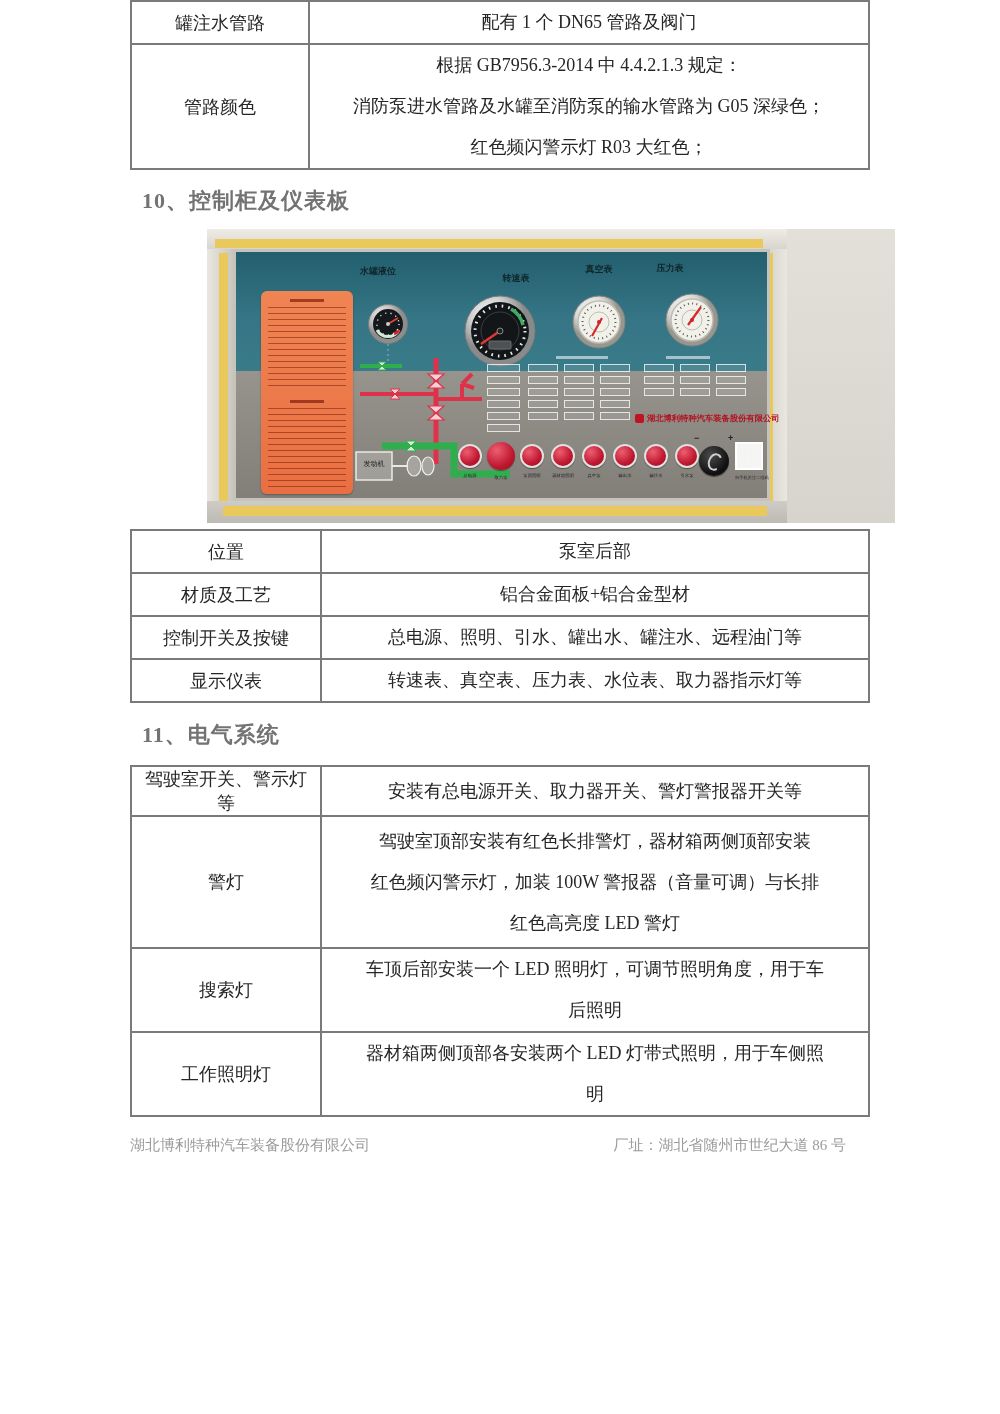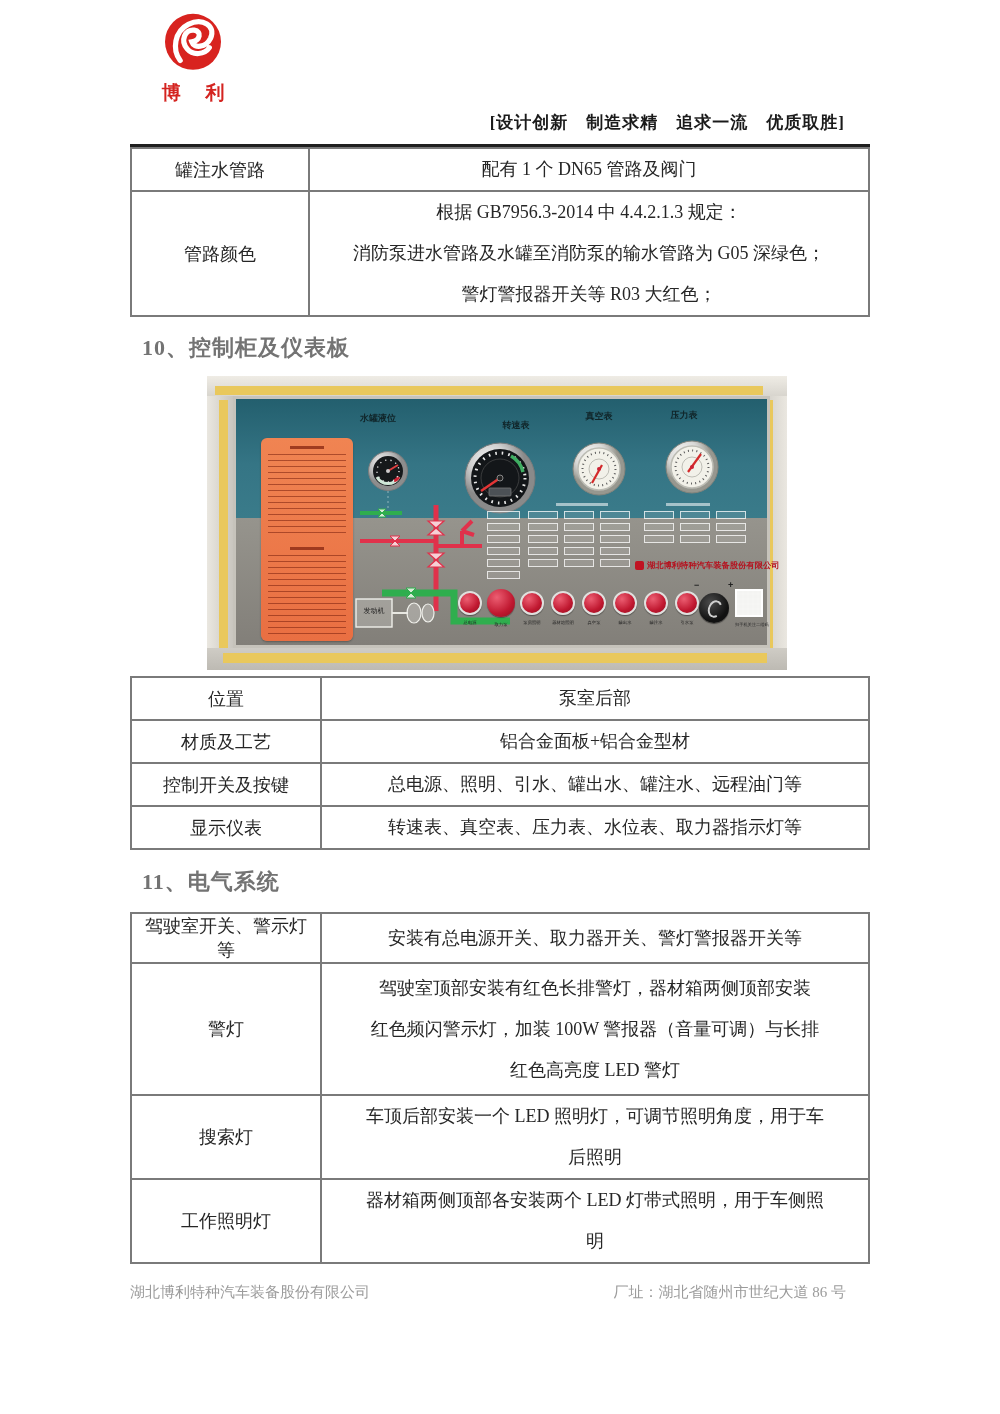--- a/index.html
+++ b/index.html
@@ -26,21 +26,21 @@
   .r-h132 { height:132px;border-radius:21px; }
   .r-h80 { height:80px; }
   .cellpad { padding:6px 0; }
 
   
   .sect { font-size:22px; font-weight:bold; color:#737373; letter-spacing:1px; }
   .sect10 { margin:16px 0 13px 12px; }
   .sect11 { margin:17px 0 15px 12px; }
 
   
-  .photo { position:relative; width:580px; height:294px; margin:12px 0 6px 77px; background:linear-gradient(180deg,#e3e0d9,#d7d4cd); }
+  .photo { position:relative; width:688px; height:294px; margin:12px 0 6px 77px; background:linear-gradient(180deg,#e3e0d9,#d7d4cd); }
   .ph-bar-top { position:absolute; left:0; top:0; width:580px; height:20px; background:linear-gradient(180deg,#efece5,#d8d5ce); }
   .ph-bar-bottom { position:absolute; left:0; top:272px; width:580px; height:22px; background:linear-gradient(180deg,#cfccc5,#bdbab3); }
   .ph-post-left { position:absolute; left:0; top:20px; width:26px; height:252px; background:linear-gradient(90deg,#eae7e0,#c9c6bf); }
   .ph-post-right { position:absolute; left:548px; top:20px; width:32px; height:252px; background:linear-gradient(90deg,#c9c6bf,#eae7e0); }
   .ystrip { position:absolute; background:#e9c85c; }
   .ys-top { left:8px; top:10px; width:548px; height:9px; }
   .ys-bottom { left:16px; top:277px; width:544px; height:10px; }
   .ys-left { left:12px; top:24px; width:9px; height:248px; }
   .ys-right { left:557px; top:24px; width:9px; height:248px; }
 
@@ -86,51 +86,39 @@
   
   .footer { display:flex; justify-content:space-between; margin-top:19px; font-size:15px; color:#9b9b9b; }
   .footer .addr { margin-right:24px; }
 </style>
 </head>
 <body>
 
 <div class="page">
   <div class="content">
 
-    <div class="header">
-      <div class="logo-wrap">
-        <div class="logo-mark">
-          <svg viewBox="0 0 60 60" width="72" height="70">
-            <circle cx="30" cy="29" r="24" fill="#d8231f"></circle>
-            <path d="M19 45 C12 36 14 20 26 14 C38 8 50 15 45 26 C41 34 31 35 29 29 C36 28 38 20 31 19 C23 18 19 28 25 35 C30 41 40 40 44 34" stroke="#ffffff" stroke-width="4.5" fill="none" stroke-linecap="round"></path>
-          </svg>
-        </div>
-        <div class="logo-name">博 利</div>
-      </div>
-      <div class="slogan">[设计创新　制造求精　追求一流　优质取胜]</div>
-    </div>
 
     <table class="spec t1">
       <tbody>
           <tr>
         <td class="lbl r-h43">
               <div>罐注水管路</div>
             </td>
         <td class="r-h43">
               <div class="line">配有 1 个 DN65 管路及阀门</div>
             </td>
       </tr>
       <tr>
         <td class="lbl r-h122">
               <div>管路颜色</div>
             </td>
         <td class="r-h122">
           <div class="line">根据 GB7956.3-2014 中 4.4.2.1.3 规定：</div>
           <div class="line">消防泵进水管路及水罐至消防泵的输水管路为 G05 深绿色；</div>
-          <div class="line">警灯警报器开关等 R03 大红色；</div>
+          <div class="line">红色频闪警示灯 R03 大红色；</div>
         </td>
       </tr>
     </tbody>
       </table>
 
     <div class="sect sect10">10、控制柜及仪表板</div>
 
     <div class="photo">
       <div class="ph-bar-top"></div>
       <div class="ph-bar-bottom"></div>
@@ -141,21 +129,21 @@
       <div class="ystrip ys-left"></div>
       <div class="ystrip ys-right"></div>
 
       <div class="panel">
         <div class="panel-teal"></div>
         <div class="panel-gray"></div>
 
         <div class="glabel" style="left:142px; top:13px;">水罐液位</div>
         <div class="glabel" style="left:250px; top:20px;margin-left:30px;">转速表</div>
         <div class="glabel" style="left:363px; top:11px;">真空表</div>
-        <div class="glabel" style="left:448px; top:10px;">压力表</div>
+        <div class="glabel" style="left:434px; top:10px;">压力表</div>
 
         <div class="gauge" style="left:132px; top:52px;">
           <svg width="40" height="40" viewBox="0 0 40 40">
             <defs>
                 <radialGradient id="ch1" cx="35%" cy="30%">
                   <stop offset="0" stop-color="#fafafa"></stop>
                   <stop offset=".6" stop-color="#c2c2c2"></stop>
                   <stop offset="1" stop-color="#8d8d8d"></stop>
                 </radialGradient>
               </defs>

